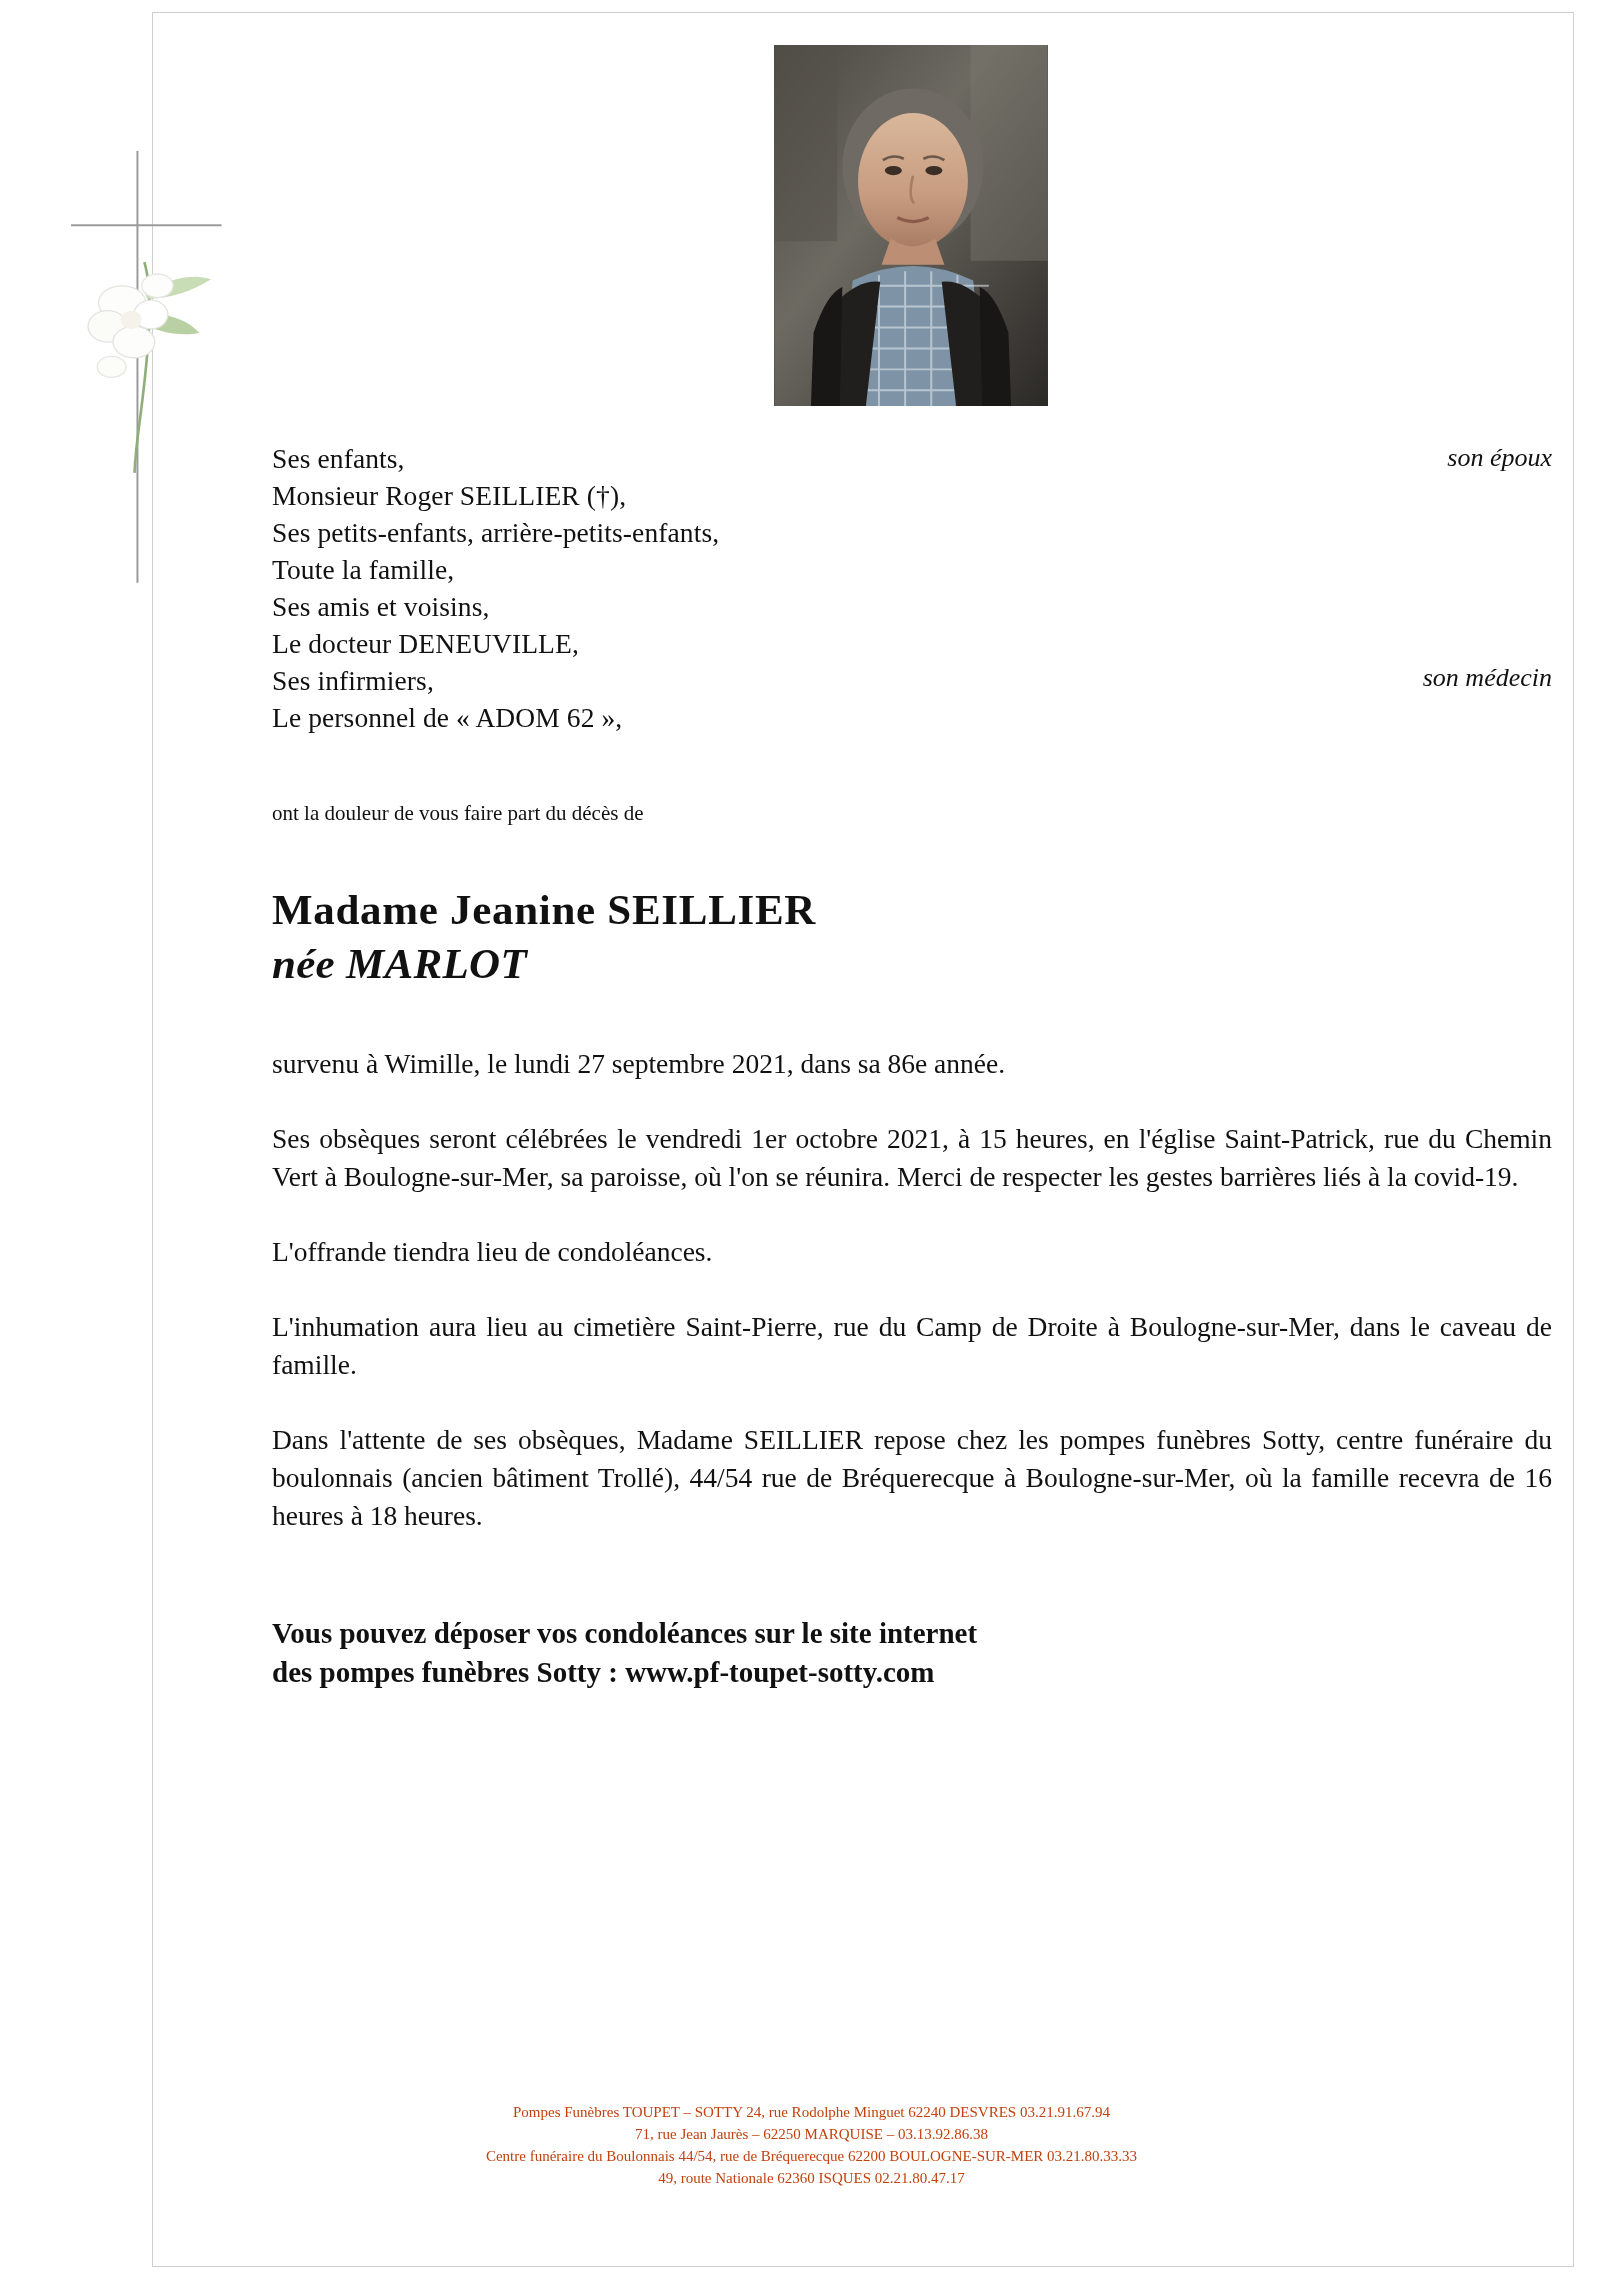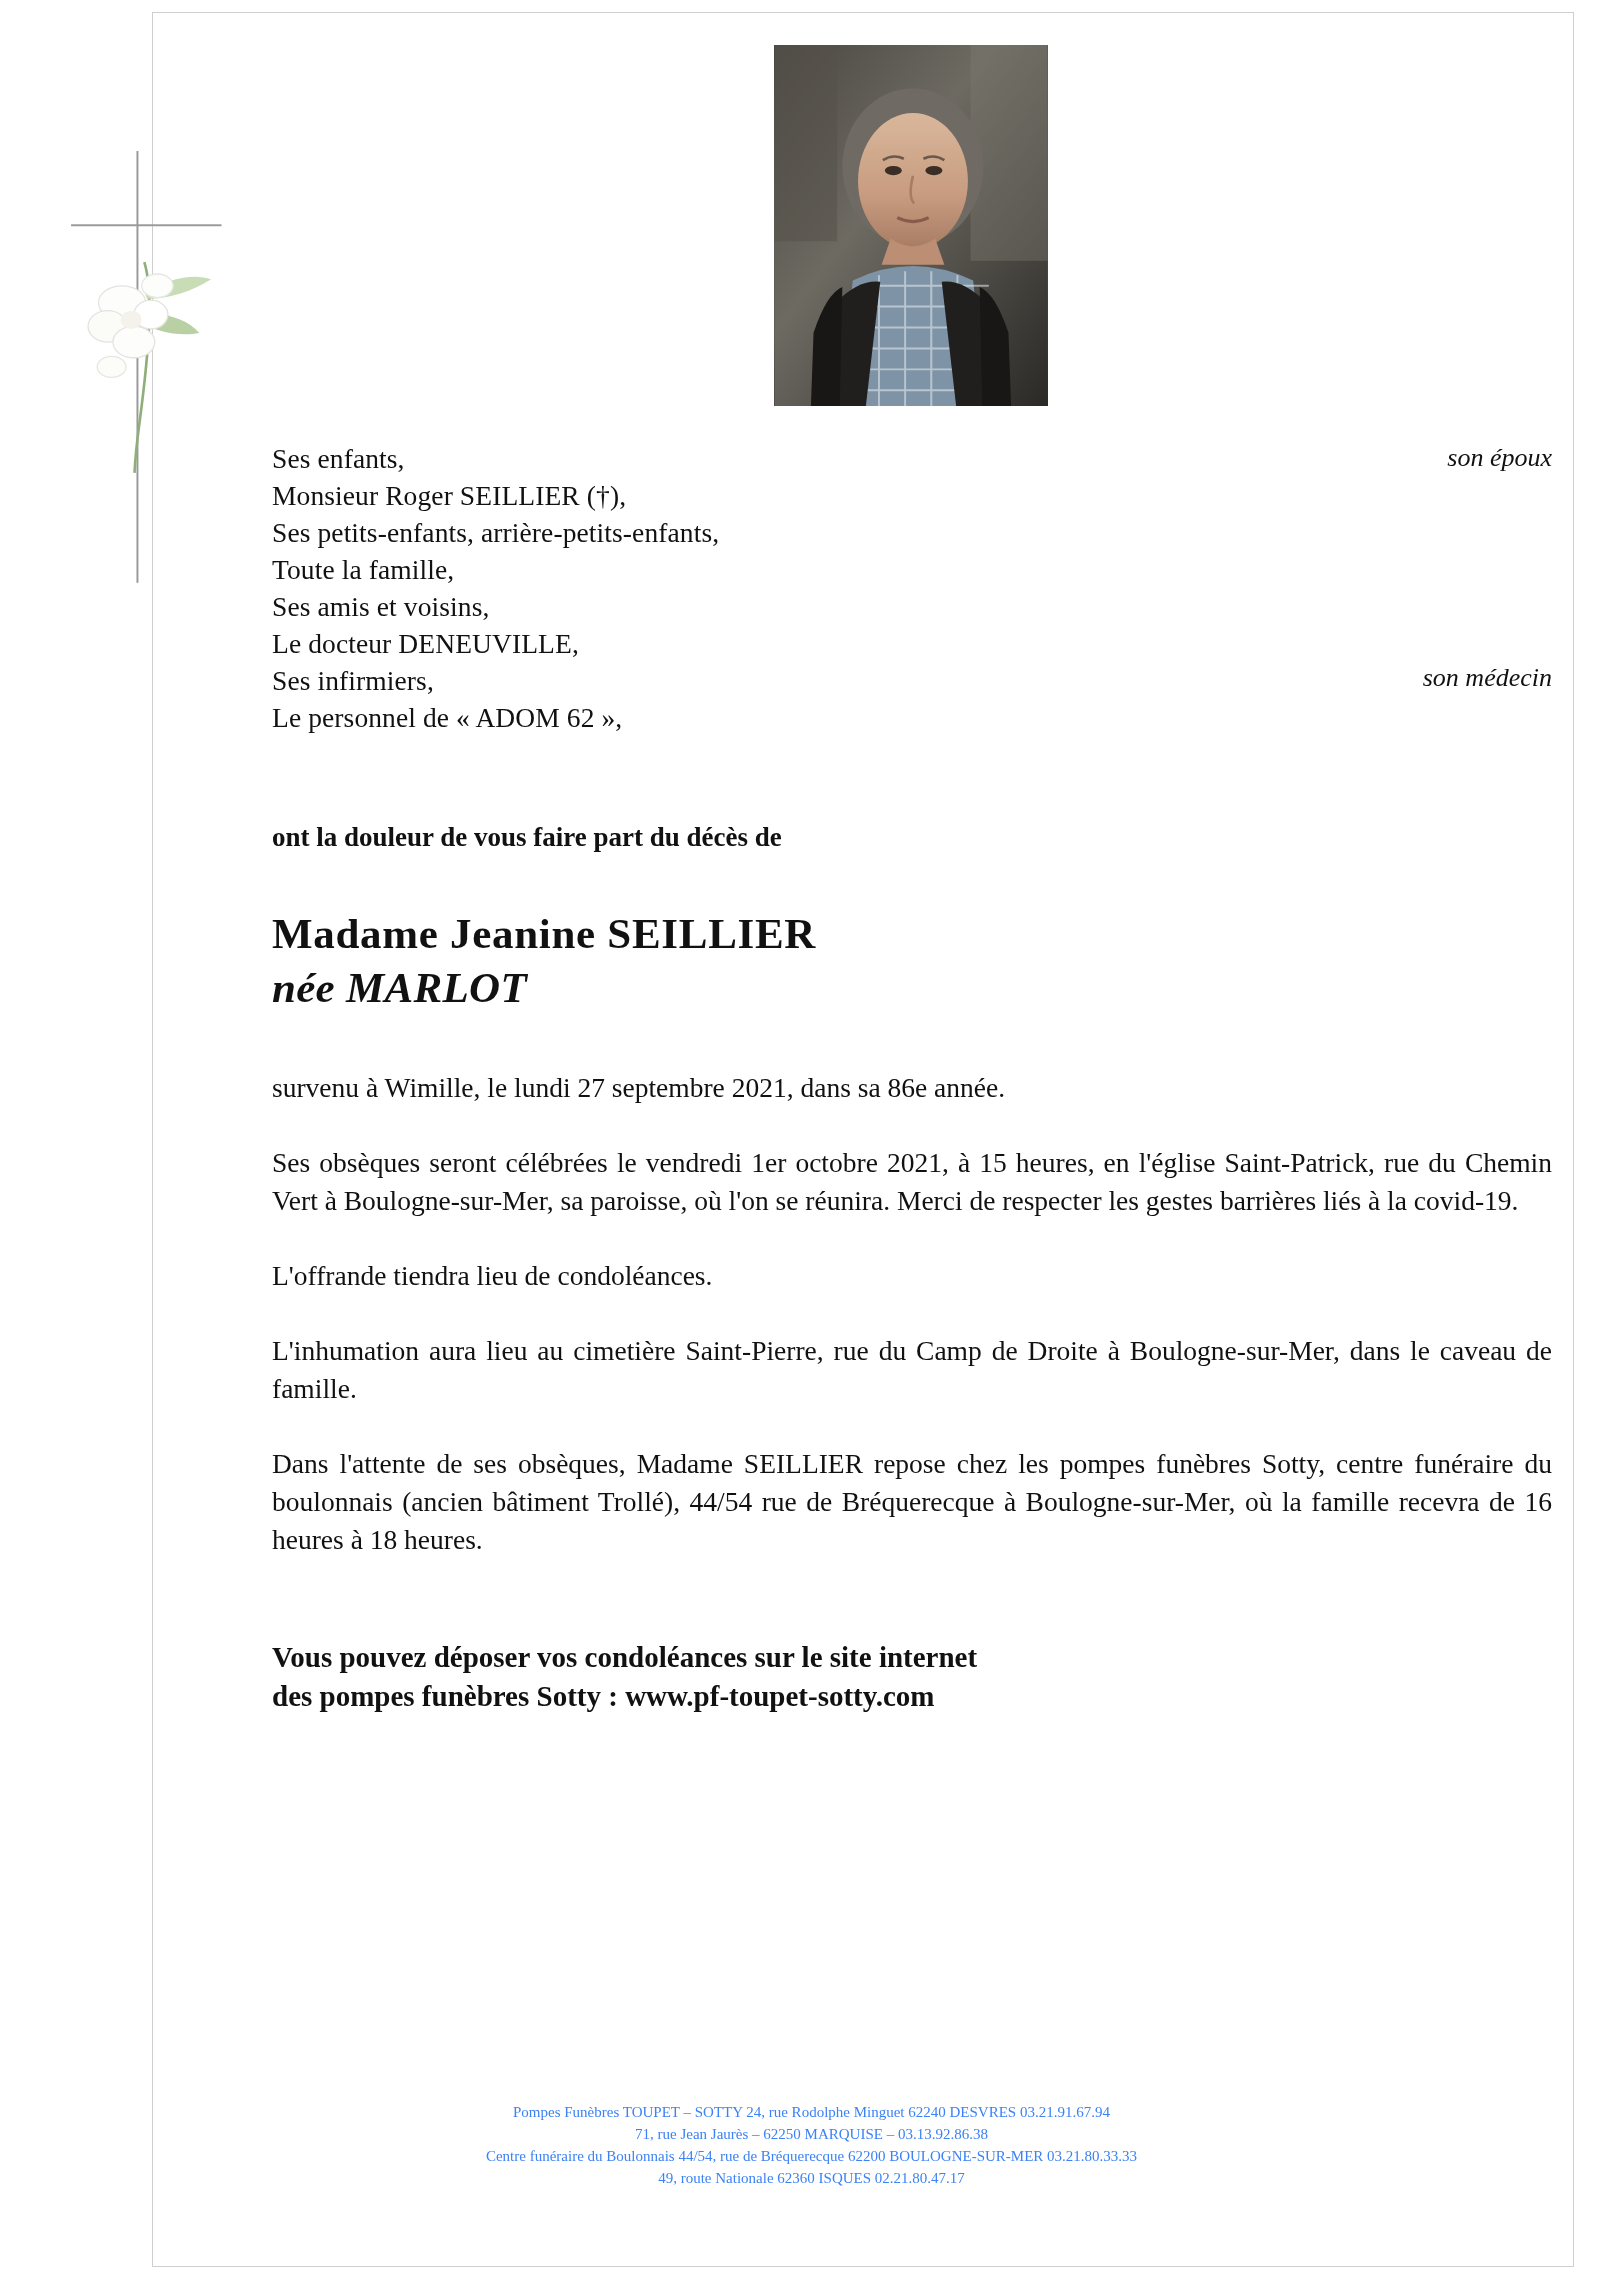--- a/index.html
+++ b/index.html
@@ -66,24 +66,23 @@
   .relation {
     position: absolute;
     right: 0;
     font-style: italic;
     font-size: 26px;
   }
   .rel-epoux { top: 2.6px; }
   .rel-medecin { top: 223px; }
 
   .lead {
-    margin-top: 83px;
-    font-size: 27px;
+    margin-top: 59px;
+    font-size: 21px;
     line-height: 37px;
-    font-weight: bold;
   }
 
   .deceased {
     text-align: left;
     font-weight: bold;
     font-size: 43px;
     line-height: 54px;
     letter-spacing: 0.7px;
     margin-top: 51px;
   }
@@ -107,21 +106,21 @@
   }
 
   .footer {
     position: absolute;
     left: 0;
     right: 0;
     top: 2101px;
     text-align: center;
     font-size: 15px;
     line-height: 22px;
-    color: #3b82f6;
+    color: #c2410c;
   }
 </style>
 </head>
 <body>
 
 <div class="card-frame"></div>
 
 <div class="decor">
   <svg width="216" height="458" viewBox="0 0 330 700" xmlns="http://www.w3.org/2000/svg">
     <g>

